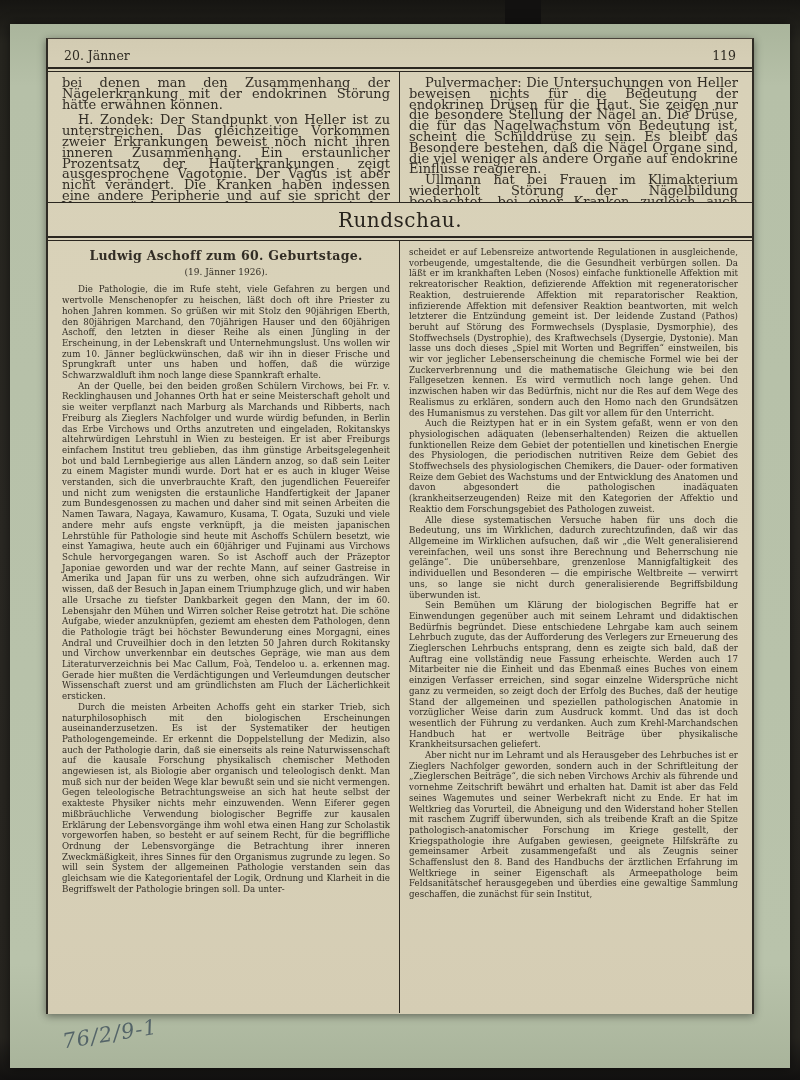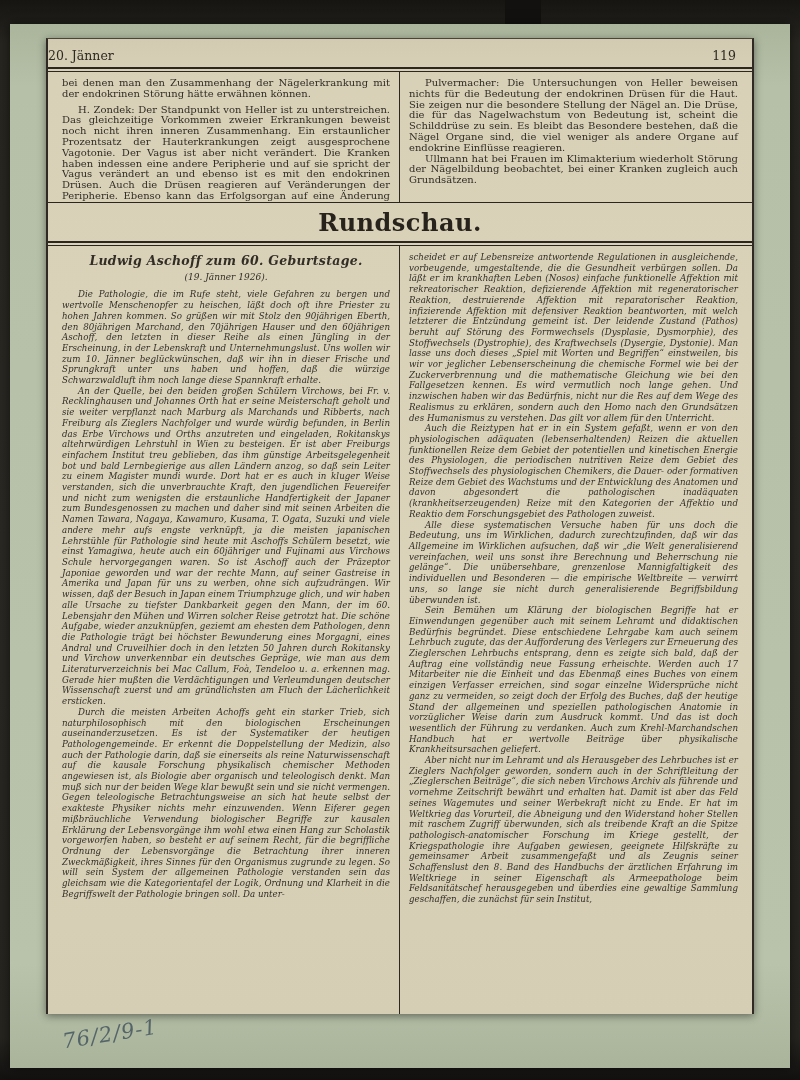--- a/index.html
+++ b/index.html
@@ -22,39 +22,39 @@
     box-sizing:border-box;
     background:linear-gradient(180deg,#d2cbb2 0%, #d8d1b8 4%, #dad3ba 55%, #d5cdb4 100%);
     border-left:2px solid #2f2b24; border-right:2px solid #2f2b24;
     border-top:1px solid #4a443a;
     overflow:hidden;
     box-shadow:0 2px 8px rgba(0,0,0,0.45);
     color:#322d25;
   }
   .page-header {
     display:flex; justify-content:space-between; align-items:center;
-    padding:9px 16px 4px 0; font-size:12.5px; color:#2e2a22;
+    padding:9px 16px 4px 16px; font-size:12.5px; color:#2e2a22;
   }
   .journal-title { letter-spacing:1.2px; }
   .double-rule {
     height:2px; border-top:2.5px solid #2b2720; border-bottom:1px solid #2b2720;
   }
   .single-rule { border-top:1.5px solid #2b2720; }
   .cols { display:flex; align-items:stretch; }
   .col { width:50%; box-sizing:border-box; text-align:justify; }
   .col-left { border-right:1px solid #2c2820; padding:6px 9px 4px 14px; }
   .col-right { padding:6px 14px 4px 9px; }
-  .top-cols { height:130px; overflow:hidden; font-size:10px; line-height:10.8px; }
+  .top-cols { height:130px; overflow:hidden; font-size:13px; line-height:10.8px; }
   .top-cols p, .main-cols p { margin:0; }
   .p-indent { text-indent:16px; }
   .p-space { margin-top:5px !important; }
   .closing-line { display:flex; justify-content:space-between; text-indent:16px; margin-top:1px !important; }
   .rundschau-wrap { text-align:center; padding:5px 0 4px 0; }
-  .rundschau-heading { font-size:24px; font-weight:bold; letter-spacing:0.5px; color:#27231c; }
-  .main-cols { height:772px; overflow:hidden; font-size:8.7px; line-height:10.7px;font-style:italic; }
+  .rundschau-heading { font-size:20px; font-weight:normal; letter-spacing:0.5px; color:#27231c; }
+  .main-cols { height:772px; overflow:hidden; font-size:8.7px; line-height:10.7px; }
   .article-title { text-align:center; font-weight:bold; font-size:12.5px; text-indent:0; margin-top:4px !important; letter-spacing:0.3px; }
   .article-subtitle { text-align:center; font-size:9px; text-indent:0; margin:5px 0 7px 0 !important; }
   .handwriting {
     position:absolute; left:62px; top:1022px;
     font-style:italic; font-size:21px; color:#45565f;
     transform:rotate(-9deg); letter-spacing:1px; opacity:0.85;
   }
   .top-notch { position:absolute; left:505px; top:0; width:36px; height:26px; background:#121110; }
 </style>
 </head>

